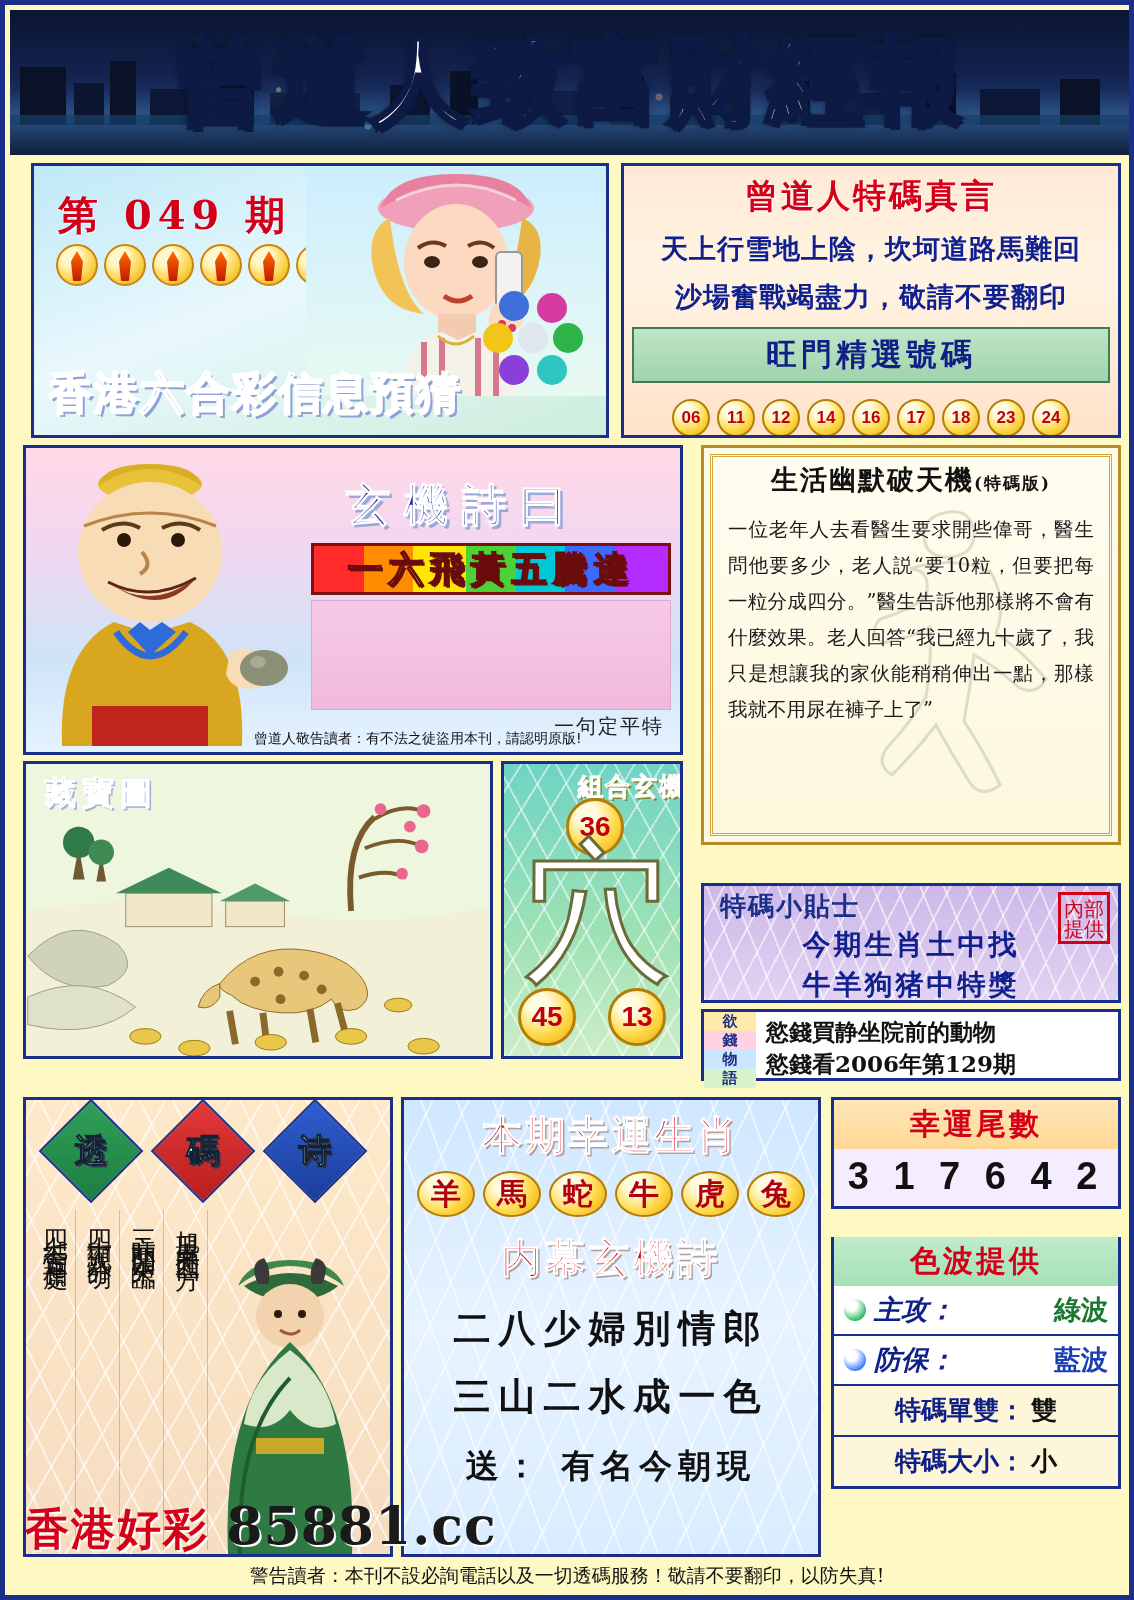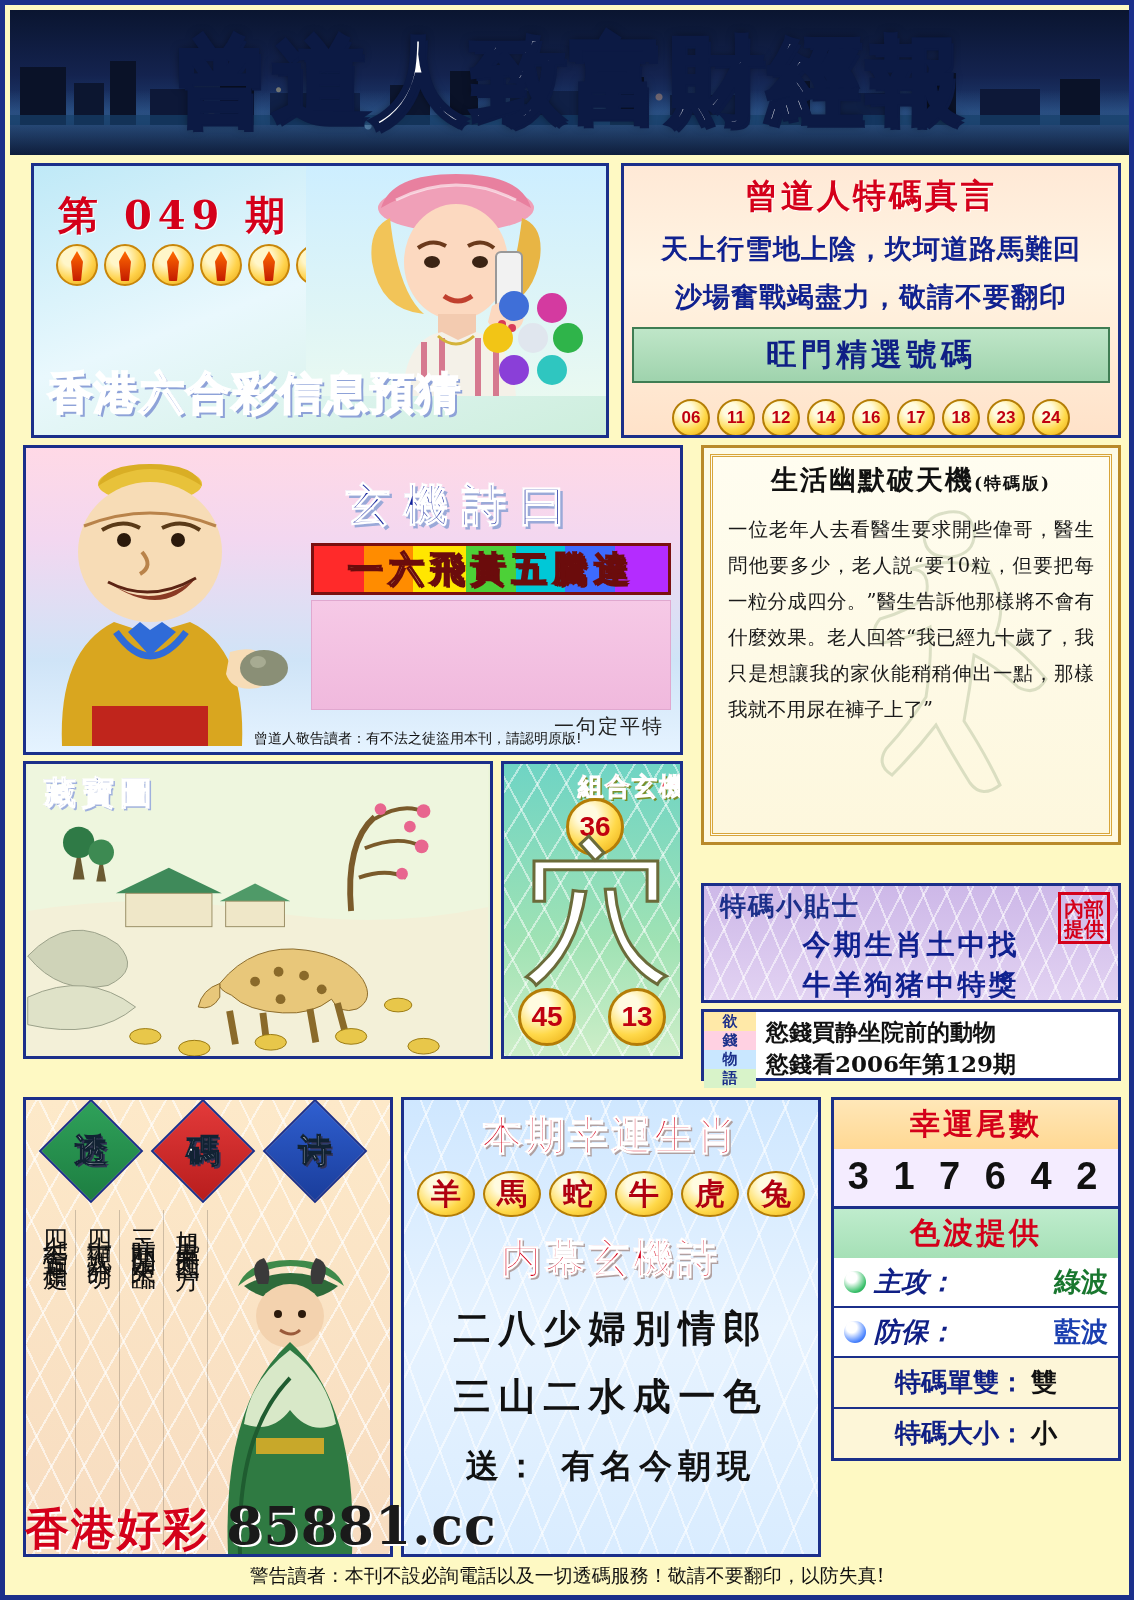--- a/index.html
+++ b/index.html
@@ -262,21 +262,21 @@
     letter-spacing:2px;
   }
   .tips-line{
     text-align:center;
     font-family:"DejaVu Serif", serif; font-size:28px; font-weight:bold; color:#10218f;
     letter-spacing:3px; margin-top:2px;
   }
   .stamp{
     position:absolute; right:8px; top:6px; width:52px;height:52px;
     border:3px solid #d4001a; color:#d4001a;
-    font-family:"DejaVu Serif", serif; font-size:20px; font-weight:bold;
+    font-family:"DejaVu Serif", serif; font-size:20px; font-weight:normal;
     line-height:1; padding:4px 2px; text-align:center; letter-spacing:0;
   }
   .money-row{
     position:absolute; right:0; top:248px; width:420px; height:72px;
     border:3px solid #1b2f8a; background:#fff;
     display:flex;
   }
   .money-tag{
     width:52px; display:flex; flex-direction:column;
     font-family:"DejaVu Serif", serif; font-weight:bold; font-size:15px; color:#1b2f8a;
@@ -377,21 +377,21 @@
     letter-spacing:3px; background:linear-gradient(180deg,#ffe7b8,#ffd893);
   }
   .tail-nums{
     text-align:center; padding:6px 0 8px;
     font-family:"Liberation Sans", sans-serif; font-size:38px; font-weight:bold; color:#111;
     letter-spacing:7px; background:#f4ecff;
   }
   .wave-title{
     text-align:center; padding:4px 0;
     font-family:"DejaVu Serif", serif; font-size:30px; font-weight:bold; color:#d4001a;
-    letter-spacing:3px; background:linear-gradient(180deg,#bfeccd,#a5e0b6);
+    letter-spacing:3px; background:linear-gradient(180deg,#bfeccd,#a5e0b6);margin-top:28px;
   }
   .wave-row{
     display:flex; align-items:center; gap:8px;
     padding:6px 10px; background:#fff;
     border-bottom:2px solid #1b2f8a;
   }
   .wave-dot{
     width:22px;height:22px;border-radius:50%;
     background:radial-gradient(circle at 35% 30%, #ffffff 0 25%, #39c06a 70%, #15803d 100%);
     flex:none;

